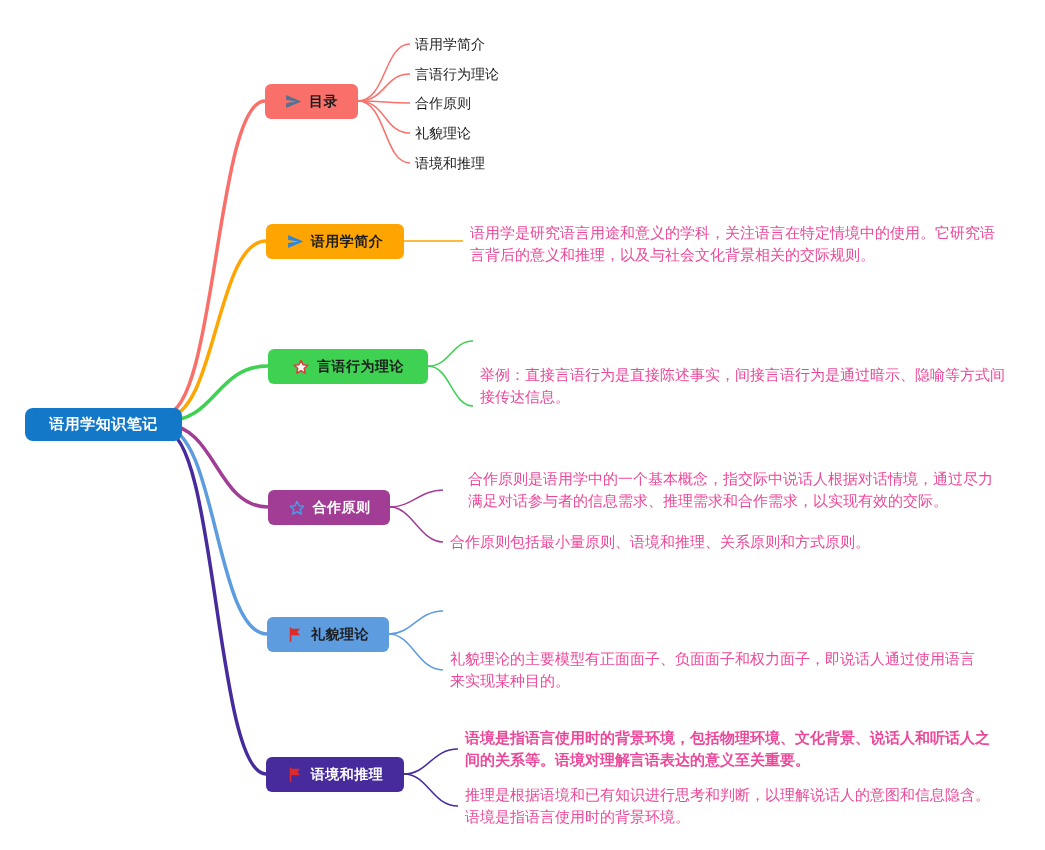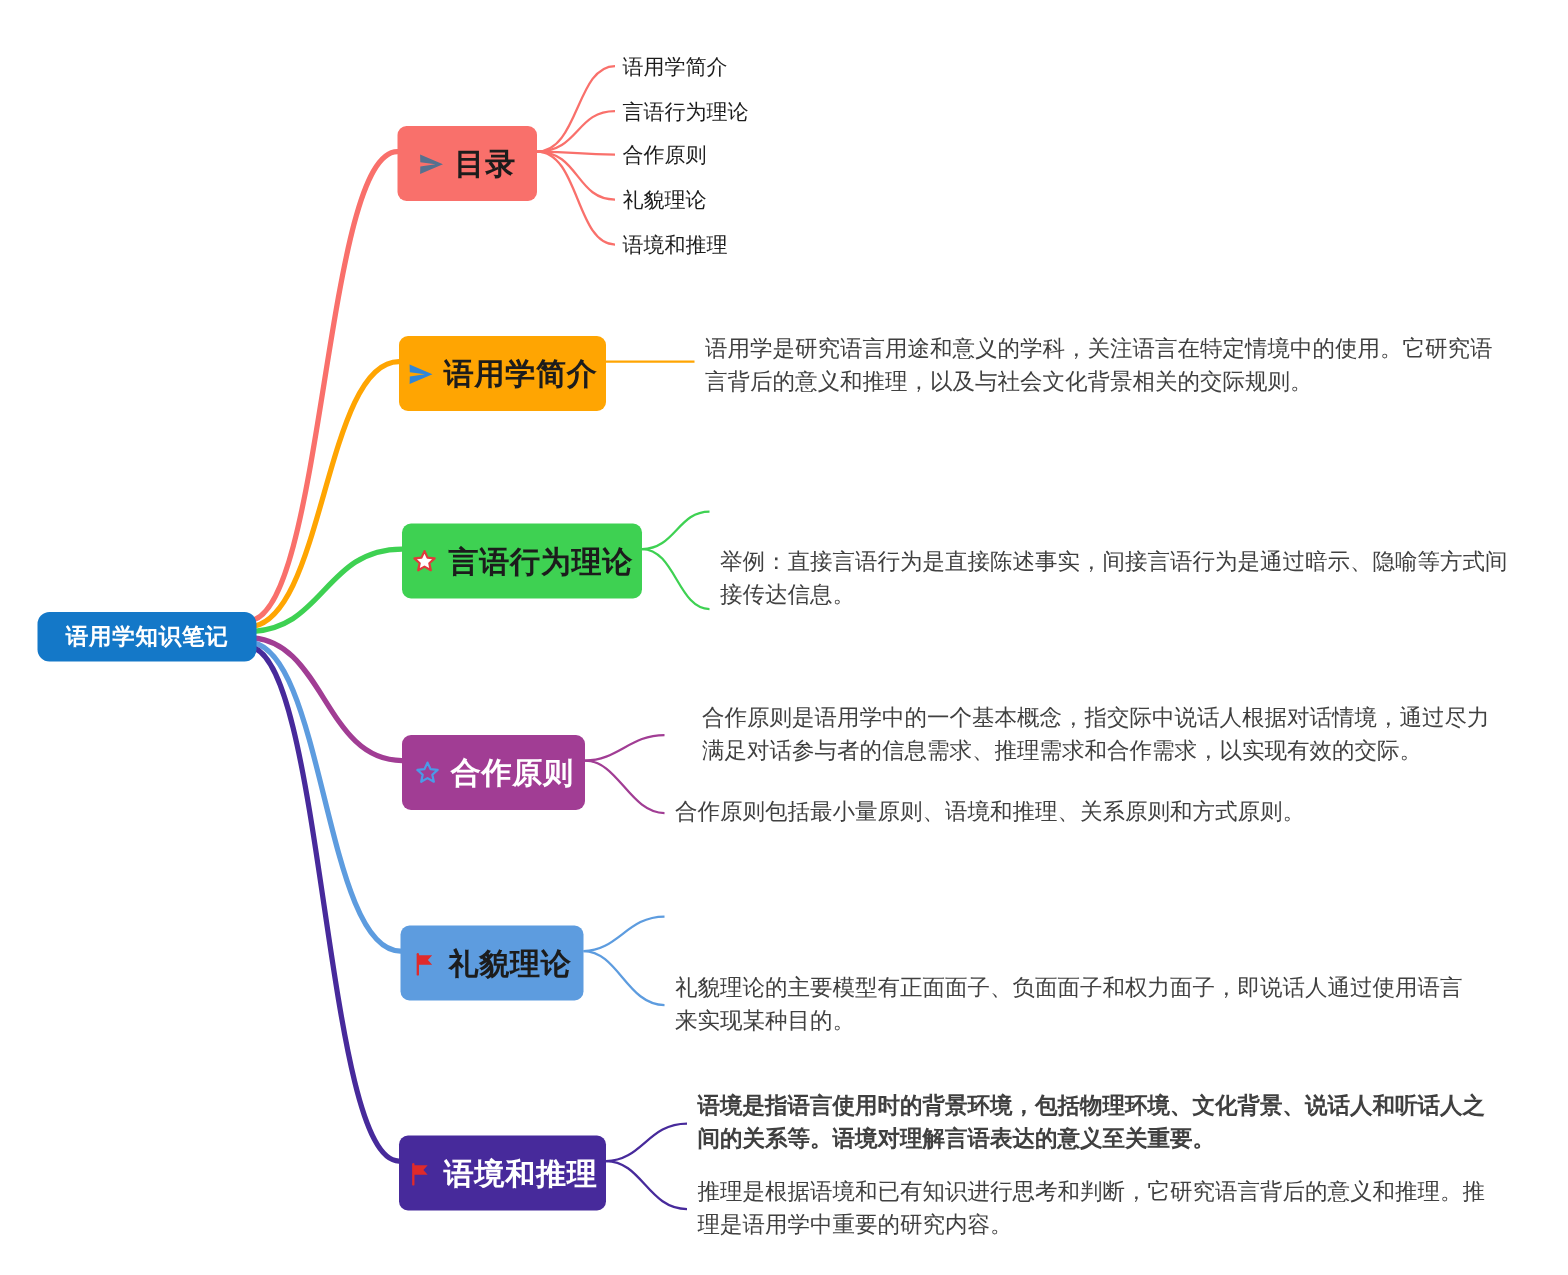--- a/index.html
+++ b/index.html
@@ -18,47 +18,47 @@
     display: flex;
     align-items: center;
     justify-content: center;
     gap: 7px;
     border-radius: 6px;
     font-weight: bold;
     white-space: nowrap;
     cursor: default;
   }
   .root-node {
-    width: 146px;
+    width: 157px;
     height: 33px;
     border-radius: 8px;
     font-size: 15px;
     letter-spacing: 0.5px;
   }
   .branch {
-    height: 50px;
-    font-size: 20px;
+    height: 35px;
+    font-size: 14px;
     letter-spacing: 0.5px;
   }
   .icon { display: flex; align-items: center; justify-content: center; }
   .icon svg { display: block; }
   .star-white { fill: #ffffff; }
   .star-hollow { fill: none; }
   .toc-item {
     position: absolute;
     font-size: 14px;
     line-height: 18px;
     color: #1c1c1c;
     white-space: nowrap;
   }
   .note {
     position: absolute;
     font-size: 15px;
     line-height: 22px;
-    color: #404040;
+    color: #ec4899;
   }
 </style>
 </head>
 <body>
 
 <div class="canvas">
 
   <svg class="wires" width="1045" height="850" viewBox="0 0 1045 850">
 
     <path d="M165,414 C216,414 216,101 265,101" fill="none" stroke-width="3.5" stroke-linecap="round" stroke="#f9706b"></path>
@@ -154,15 +154,15 @@
   <div class="note" style="left:470px; top:222px; width:530px;">语用学是研究语言用途和意义的学科，关注语言在特定情境中的使用。它研究语言背后的意义和推理，以及与社会文化背景相关的交际规则。</div>
 
   <div class="note" style="left:480px; top:364px; width:530px;">举例：直接言语行为是直接陈述事实，间接言语行为是通过暗示、隐喻等方式间接传达信息。</div>
 
   <div class="note" style="left:468px; top:468px; width:530px;">合作原则是语用学中的一个基本概念，指交际中说话人根据对话情境，通过尽力满足对话参与者的信息需求、推理需求和合作需求，以实现有效的交际。</div>
   <div class="note" style="left:450px; top:531px; width:530px;">合作原则包括最小量原则、语境和推理、关系原则和方式原则。</div>
 
   <div class="note" style="left:450px; top:648px; width:530px;">礼貌理论的主要模型有正面面子、负面面子和权力面子，即说话人通过使用语言来实现某种目的。</div>
 
   <div class="note" style="left:465px; top:727px; width:530px;font-weight:bold;">语境是指语言使用时的背景环境，包括物理环境、文化背景、说话人和听话人之间的关系等。语境对理解言语表达的意义至关重要。</div>
-  <div class="note" style="left:465px; top:784px; width:530px;">推理是根据语境和已有知识进行思考和判断，它研究语言背后的意义和推理。推理是语用学中重要的研究内容。</div>
+  <div class="note" style="left:465px; top:784px; width:530px;">推理是根据语境和已有知识进行思考和判断，以理解说话人的意图和信息隐含。语境是指语言使用时的背景环境。</div>
 
 </div>
 
 </body></html>

